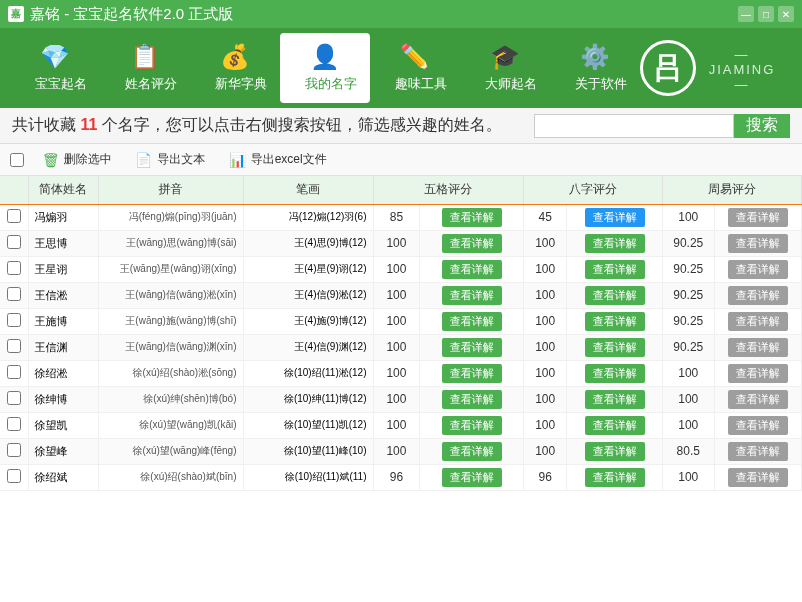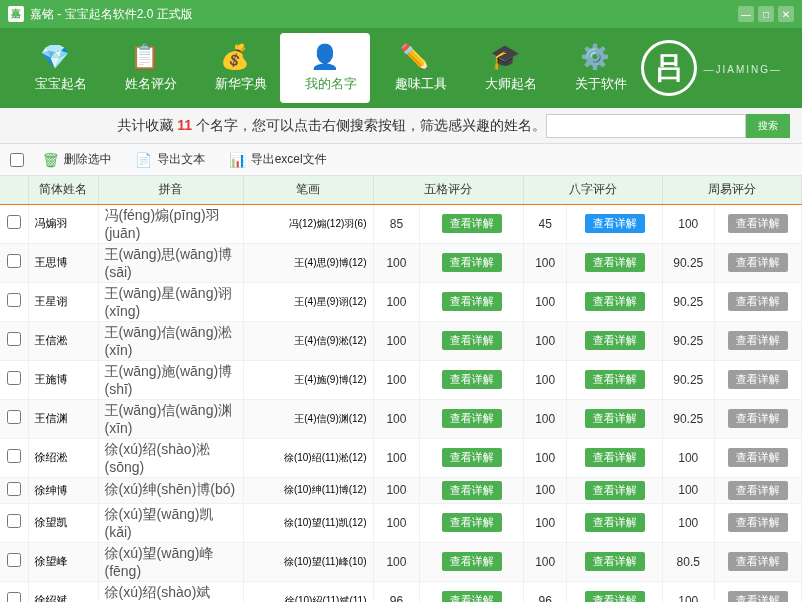--- a/index.html
+++ b/index.html
@@ -17,21 +17,21 @@
     }
     .title-bar-icon {
       width: 16px; height: 16px;
       background: white;
       border-radius: 2px;
       margin-right: 6px;
       display: flex; align-items: center; justify-content: center;
       color: #4caf50;
       font-size: 10px; font-weight: bold;
     }
-    .title-bar-text { flex: 1; font-size: 12px; }
+    .title-bar-text { flex: 1; font-size: 15px; }
     .title-bar-controls { display: flex; gap: 4px; }
     .title-btn {
       width: 16px; height: 16px;
       background: rgba(255,255,255,0.3);
       border: none; cursor: pointer; color: white;
       font-size: 10px; display: flex; align-items: center; justify-content: center;
       border-radius: 2px;
     }
 
     
@@ -54,45 +54,45 @@
     .nav-item-icon { font-size: 24px; margin-bottom: 4px; }
     .nav-item-label { font-size: 13px; margin-left: 12px; }
     
     
     .logo {
       display: flex; align-items: center; justify-content: flex-end;
       padding-right: 10px;
       color: white;
     }
     .logo-text { font-size: 32px; font-weight: bold; color: white; }
-    .logo-sub { font-size: 10px; color: rgba(255,255,255,0.8); text-align: center; margin-top: 2px; letter-spacing: 2px; }
+    .logo-sub { font-size: 13px; color: rgba(255,255,255,0.8); text-align: center; margin-top: 2px; letter-spacing: 2px; }
 
     
     .search-bar {
       background: #f5f5f5;
       height: 36px;
       display: flex;
       align-items: center;
       padding: 0 12px;
       border-bottom: 1px solid #ddd;
     }
-    .search-bar-text { font-size: 14px; color: #333; flex: 1; text-align: right; }
+    .search-bar-text { font-size: 16px; color: #333; flex: 1; }
     .search-bar-text span { color: #e53935; font-weight: bold; }
     .search-input {
       width: 200px; height: 24px;
       border: 1px solid #ccc;
       padding: 0 6px;
       font-size: 12px;
       outline: none;
     }
     .search-btn {
       height: 24px; padding: 0 12px;
       background: #4caf50; color: white;
       border: none; cursor: pointer;
-      font-size: 10px;
+      font-size: 16px;
     }
 
     
     .toolbar {
       background: #f9f9f9;
       height: 32px;
       display: flex;
       align-items: center;
       padding: 0 10px;
       gap: 12px;
@@ -140,21 +140,21 @@
     }
     tbody tr:nth-child(even) { background: #fafafa; }
     td {
       padding: 2px 6px;
       border-right: 1px solid #f0f0f0;
       text-align: center;
       vertical-align: middle;
     }
     td:first-child { text-align: center; }
     td:nth-child(2) { text-align: left; font-size: 11px; }
-    td:nth-child(3) { text-align: left; font-size: 14px; color: #555; }
+    td:nth-child(3) { text-align: right; font-size: 10px; color: #555; }
     td:nth-child(4) { text-align: right; font-size: 10px; padding-left: 11px; }
     
     .row-checkbox {
       width: 14px; height: 14px;
       border: 1px solid #aaa;
       cursor: pointer;
       display: inline-block;
     }
     
     .btn-green {

